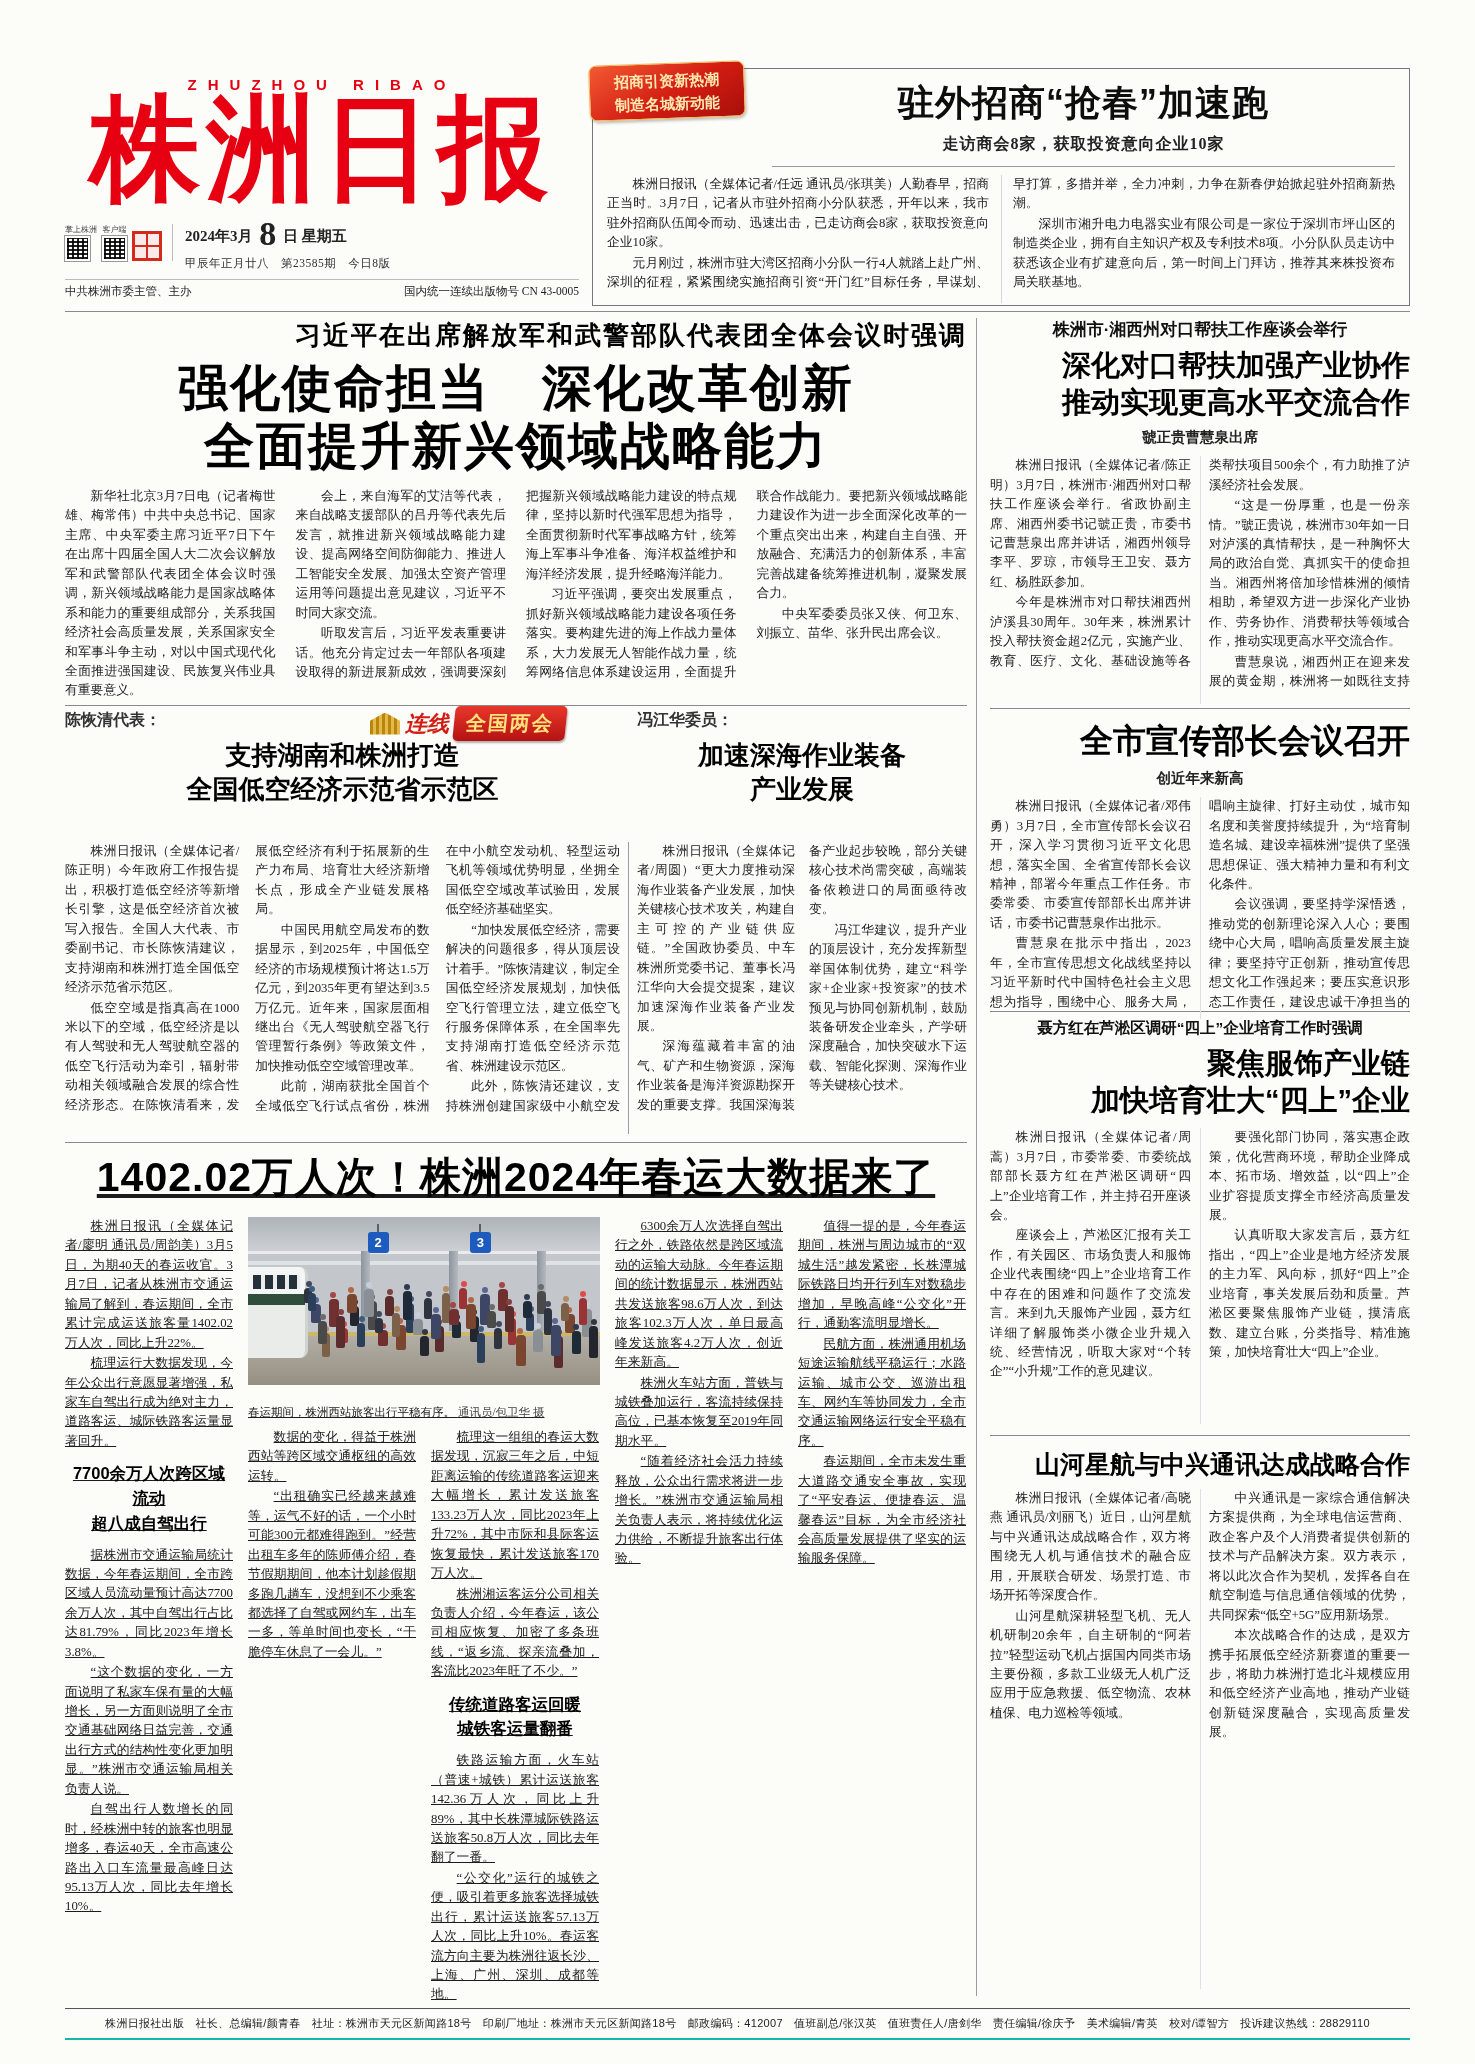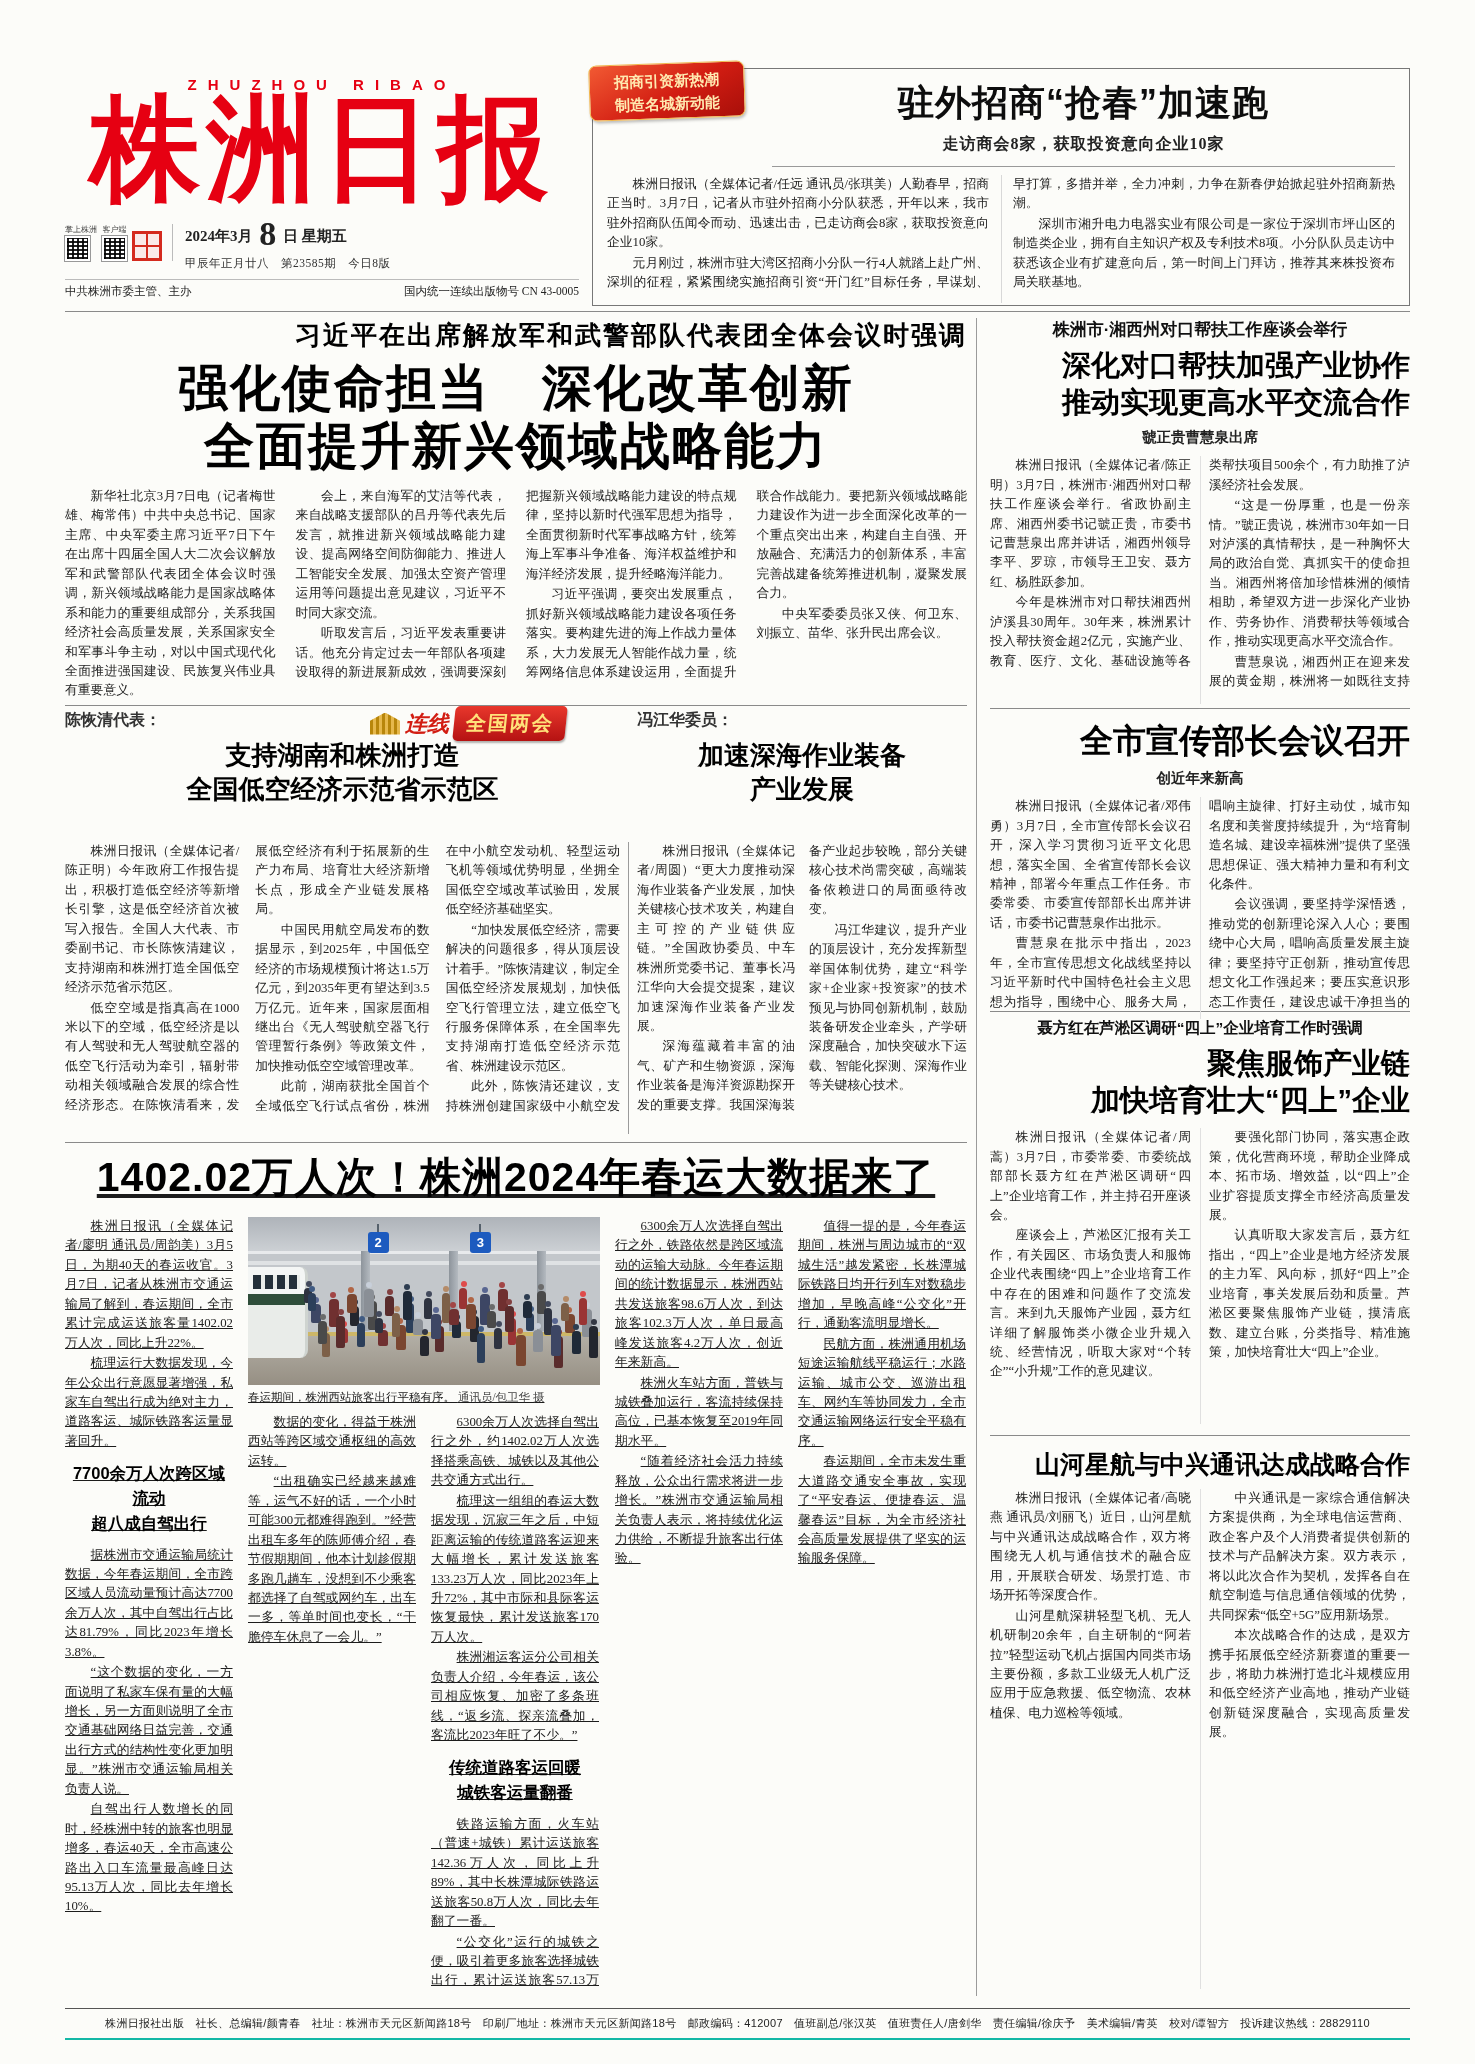--- a/index.html
+++ b/index.html
@@ -106,21 +106,21 @@
 
   
   .chunyun { left:65px; top:1150px; width:902px; height:846px;text-decoration:underline; }
   .chunyun-hl { text-align:center; font-family:"Liberation Sans",sans-serif; font-weight:900;
       font-size:41px; color:#000; letter-spacing:1px; }
   .chunyun-grid { display:flex; gap:15px; margin-top:12px; height:784px; overflow:hidden; }
   .ccol { width:168px; overflow:hidden; }
   .cgroup { width:352px; }
   .mini-sub { text-align:center; font-family:"Liberation Sans",sans-serif; font-weight:900;
       font-size:16.5px; line-height:1.5; color:#000; margin:10px 0; }
-  .caption { font-size:11.5px; color:#222; margin-top:5px; }
+  .caption { font-size:11.5px; color:#222; margin-top:20px; }
   .caption .credit { color:#444; }
   .subcols { display:flex; gap:15px; margin-top:8px; height:580px; overflow:hidden; }
 
   
   .photo { position:relative; width:352px; height:168px; overflow:hidden; background:#c3c7cb; }
   .ph-roof { position:absolute; left:0; top:0; width:100%; height:22%;
       background:linear-gradient(#aeb3b9,#ccd0d4); border-bottom:3px solid #e8eaec; }
   .ph-beam { position:absolute; left:0; top:26%; width:100%; height:4px; background:#dfe2e4; }
   .ph-pillar { position:absolute; top:20%; width:9px; height:48%; background:linear-gradient(90deg,#8d949b,#b4bac0); }
   .ph-floor { position:absolute; left:0; bottom:0; width:100%; height:30%;
@@ -370,21 +370,20 @@
           <span>春运期间，株洲西站旅客出行平稳有序。</span>
           <span class="credit">通讯员/包卫华 摄</span>
         </div>
         <div class="subcols">
           <div class="ccol flow">
               <p>数据的变化，得益于株洲西站等跨区域交通枢纽的高效运转。</p>
               <p>“出租确实已经越来越难等，运气不好的话，一个小时可能300元都难得跑到。”经营出租车多年的陈师傅介绍，春节假期期间，他本计划趁假期多跑几趟车，没想到不少乘客都选择了自驾或网约车，出车一多，等单时间也变长，“干脆停车休息了一会儿。”</p>
             </div>
           <div class="ccol">
             <div class="flow">
-                <p>6300余万人次选择自驾出行之外，约1402.02万人次选择搭乘高铁、城铁以及其他公共交通方式出行。</p>
                 <p>梳理这一组组的春运大数据发现，沉寂三年之后，中短距离运输的传统道路客运迎来大幅增长，累计发送旅客133.23万人次，同比2023年上升72%，其中市际和县际客运恢复最快，累计发送旅客170万人次。</p>
                 <p>株洲湘运客运分公司相关负责人介绍，今年春运，该公司相应恢复、加密了多条班线，“返乡流、探亲流叠加，客流比2023年旺了不少。”</p>
               </div>
             <div class="mini-sub">
               <div>传统道路客运回暖</div>
               <div>城铁客运量翻番</div>
             </div>
             <div class="flow">
                 <p>铁路运输方面，火车站（普速+城铁）累计运送旅客142.36万人次，同比上升89%，其中长株潭城际铁路运送旅客50.8万人次，同比去年翻了一番。</p>
                 <p>“公交化”运行的城铁之便，吸引着更多旅客选择城铁出行，累计运送旅客57.13万人次，同比上升10%。春运客流方向主要为株洲往返长沙、上海、广州、深圳、成都等地。</p>

